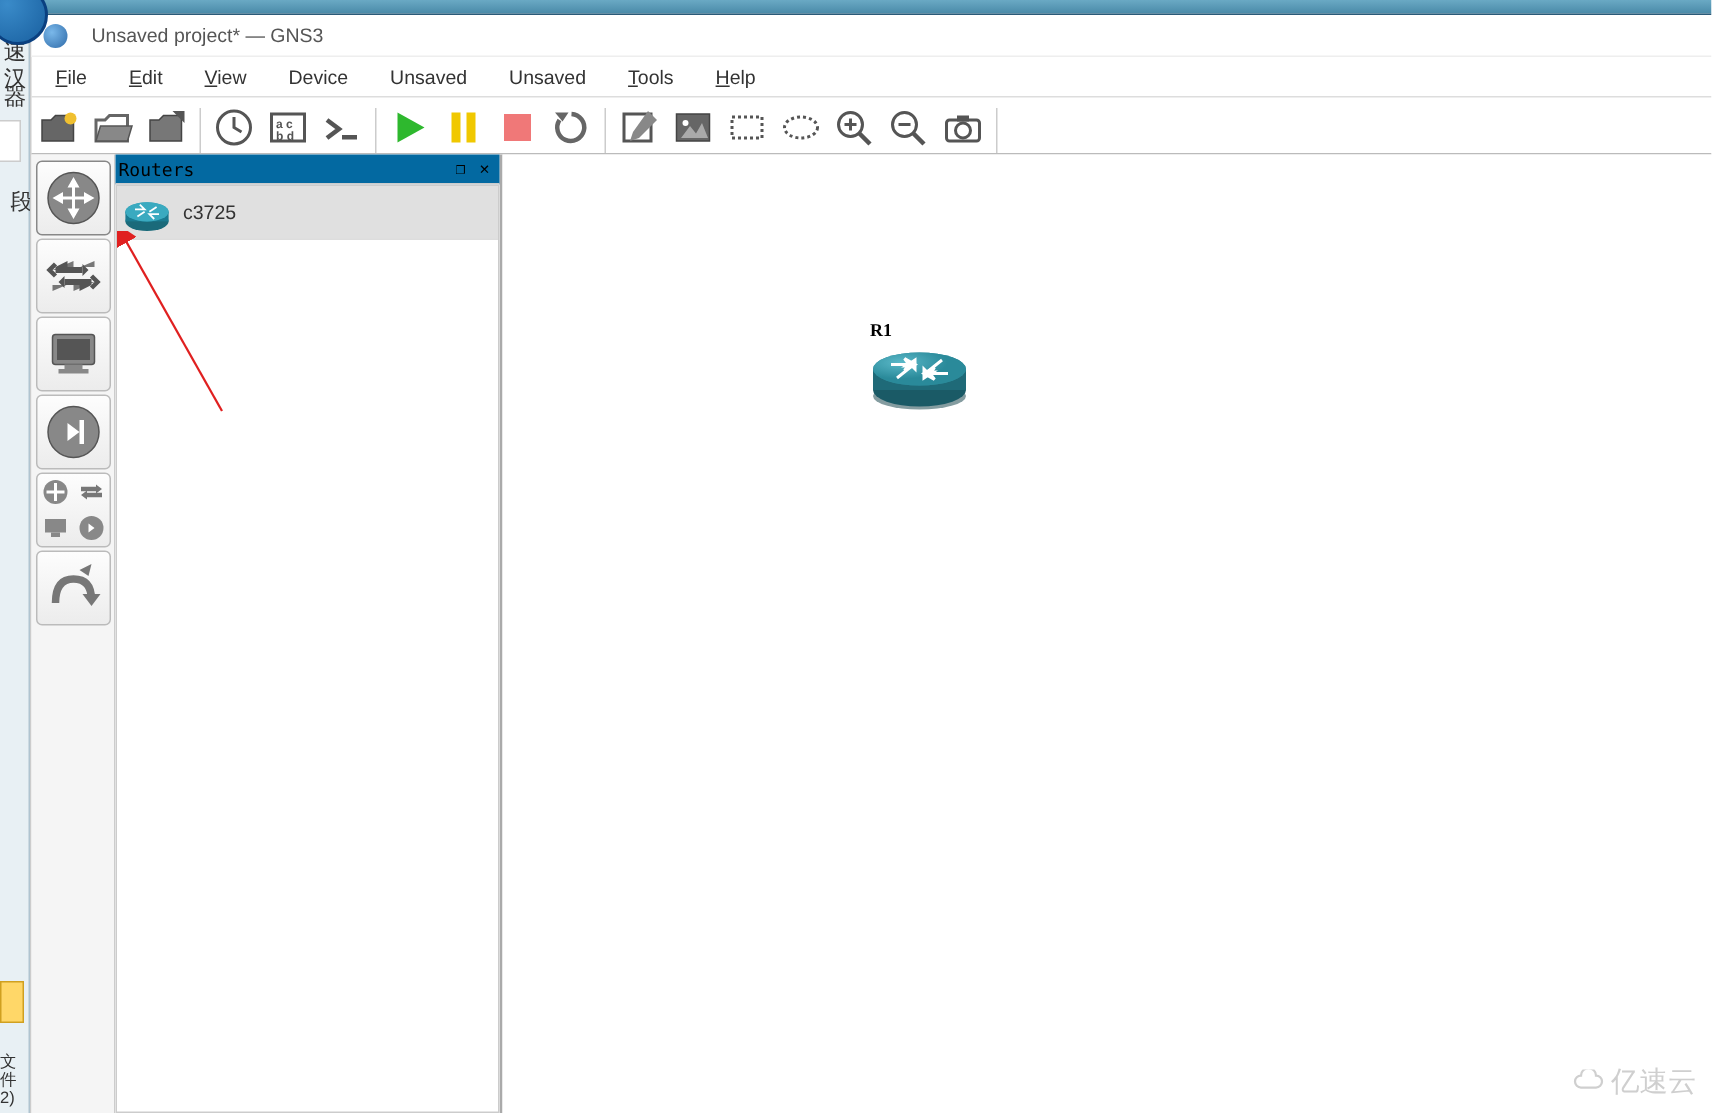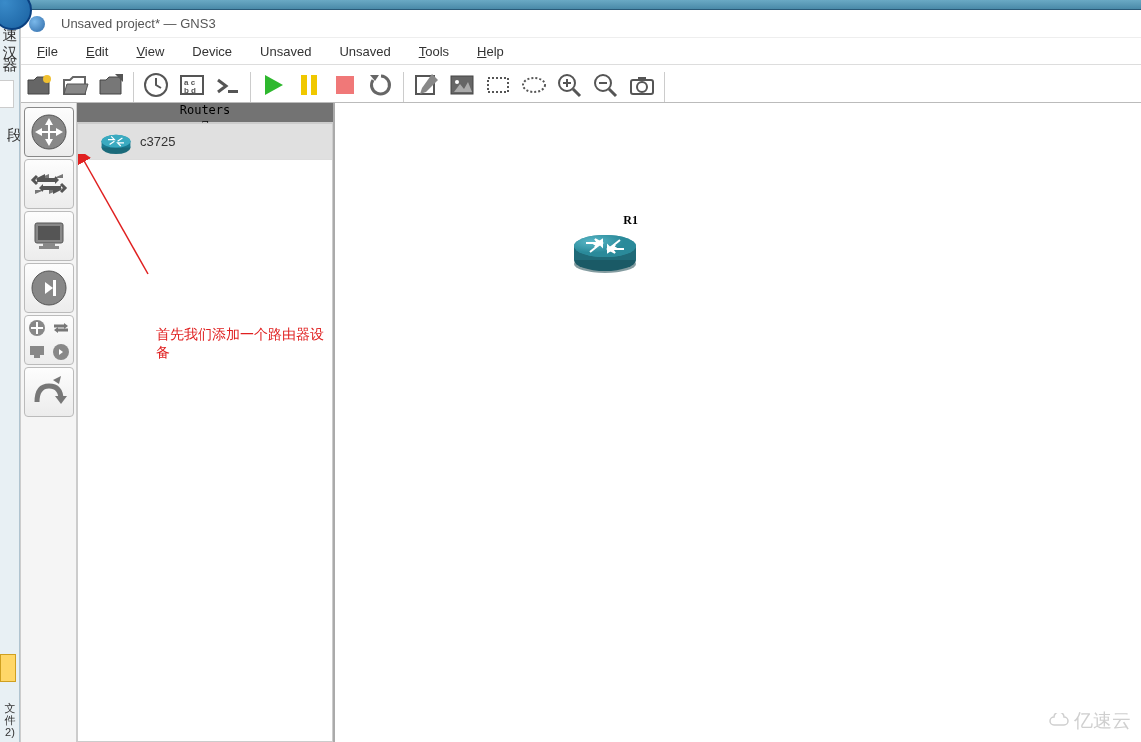--- a/index.html
+++ b/index.html
@@ -142,62 +142,61 @@
 .lbtn-quad svg { width: 20px; height: 20px; }
 .devices-panel {
   width: 258px;
   background: #fff;
   border-right: 2px solid #aaa;
   display: flex;
   flex-direction: column;
 }
 .panel-header {
   height: 20px;
-  background: #737373;
+  background: #0369a1;
   border-bottom: 1px solid #ccc;
   display: flex;
   align-items: center;
   padding: 0 2px;
   font-family: "SimSun", monospace;
   font-size: 12px;
-  flex-direction: column;
 }
 .panel-header .ptitle { flex: 1; }
 .panel-header .pbtn {
   width: 16px; height: 14px;
   text-align: center;
   cursor: pointer;
   font-size: 11px;
   line-height: 14px;
 }
 .device-list { flex: 1; background: #fff; border: 1px solid #ccc; margin: 0; position: relative; }
 .device-item {
   height: 36px;
   display: flex;
   align-items: center;
   gap: 8px;
-  padding: 0 22px;
+  padding: 0 4px;
   background: #e0e0e0;
   border-bottom: 1px solid #ddd;
   cursor: pointer;
 }
 .dev-icon {
   width: 32px; height: 28px;
 }
 .dev-label { font-size: 13px; color: #333; }
 .canvas {
   flex: 1;
   background: #fff;
   position: relative;
 }
 .router-node {
   position: absolute;
-  left: 233px; top: 110px;
+  left: 245px; top: 110px;
   width: 70px;
-  text-align: right;
+  text-align: left;
 }
 .router-label {
   font-family: "SimSun", serif;
   font-weight: bold;
   font-size: 12px;
   color: #000;
   margin-bottom: 2px;
 }
 .router-img { width: 66px; height: 44px; }
 .annotation {
@@ -231,21 +230,21 @@
   background: #fff;
   border: 1px solid #ccc;
   border-left: none;
 }
 .edge-left .folder {
   position:absolute; left:0; bottom:60px;
   width:16px; height:28px; background:#ffd768; border:1px solid #d0a020;
 }
 .edge-left .ftext {
   position:absolute; left:0; bottom:4px;
-  width:20px; font-size:11px; color:#333; text-align:center; line-height:1.1;
+  width:20px; font-size:11px; color:#333; text-align:left; line-height:1.1;
 }
 </style>
 </head>
 <body>
 
 <div class="edge-top"></div>
 <div class="edge-curve"></div>
 <div class="edge-left">
   <div class="cn-text" style="position:absolute;top:26px;left:0;width:20px">速汉</div>
   <div class="cn-text" style="position:absolute;top:56px;left:0;width:20px">器</div>
@@ -469,21 +468,20 @@
           <span class="dev-label">c3725</span>
         </div>
         <svg class="arrow-svg">
           <defs>
               <marker id="ah" markerWidth="10" markerHeight="10" refX="2" refY="5" orient="auto">
                 <path d="M0 0 L10 5 L0 10 Z" fill="#e02020"></path>
               </marker>
             </defs>
           <line x1="70" y1="120" x2="5" y2="5" stroke="#e02020" stroke-width="1.5" marker-end="url(#ah)"></line>
         </svg>
-        <div class="annotation">首先我们添加一个路由器设备</div>
       </div>
     </div>
 
     <div class="canvas">
       <div class="router-node">
         <div class="router-label">R1</div>
         <svg class="router-img" viewBox="0 0 66 44">
           <ellipse cx="33" cy="34" rx="31" ry="9" fill="#0a3a42" opacity="0.5"></ellipse>
           <ellipse cx="33" cy="30" rx="31" ry="11" fill="#1a5a66"></ellipse>
           <rect x="2" y="16" width="62" height="14" fill="#1f6a78"></rect>

